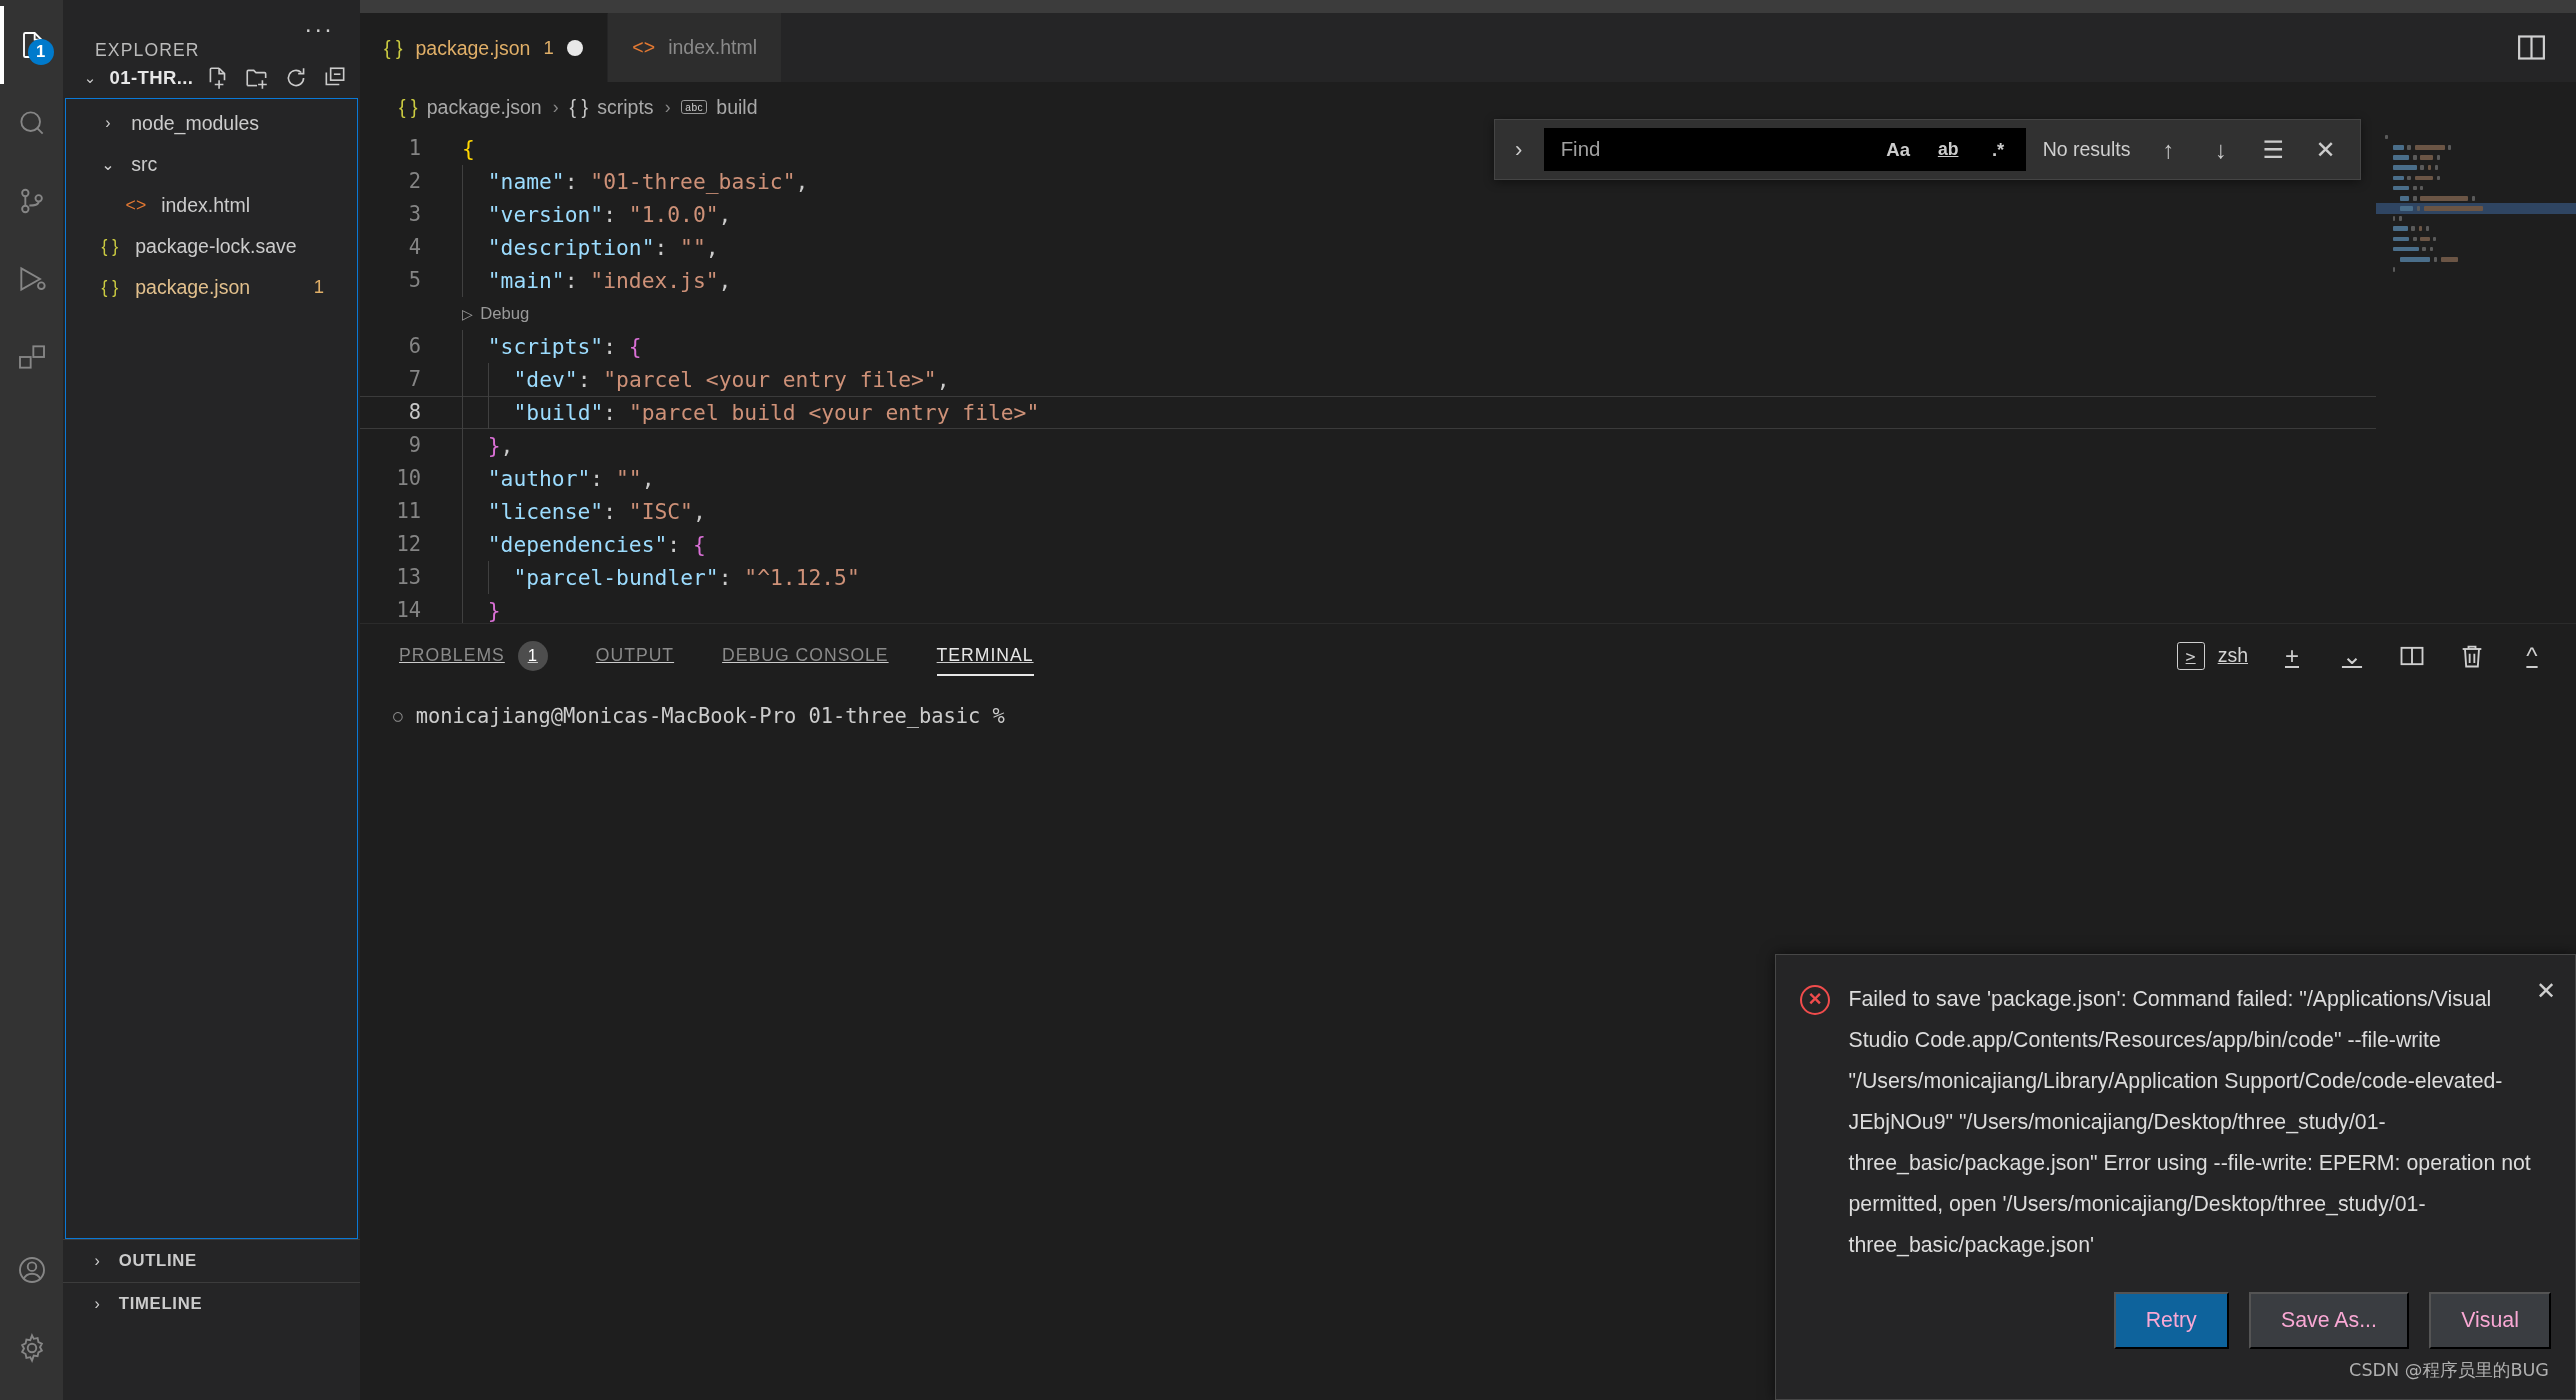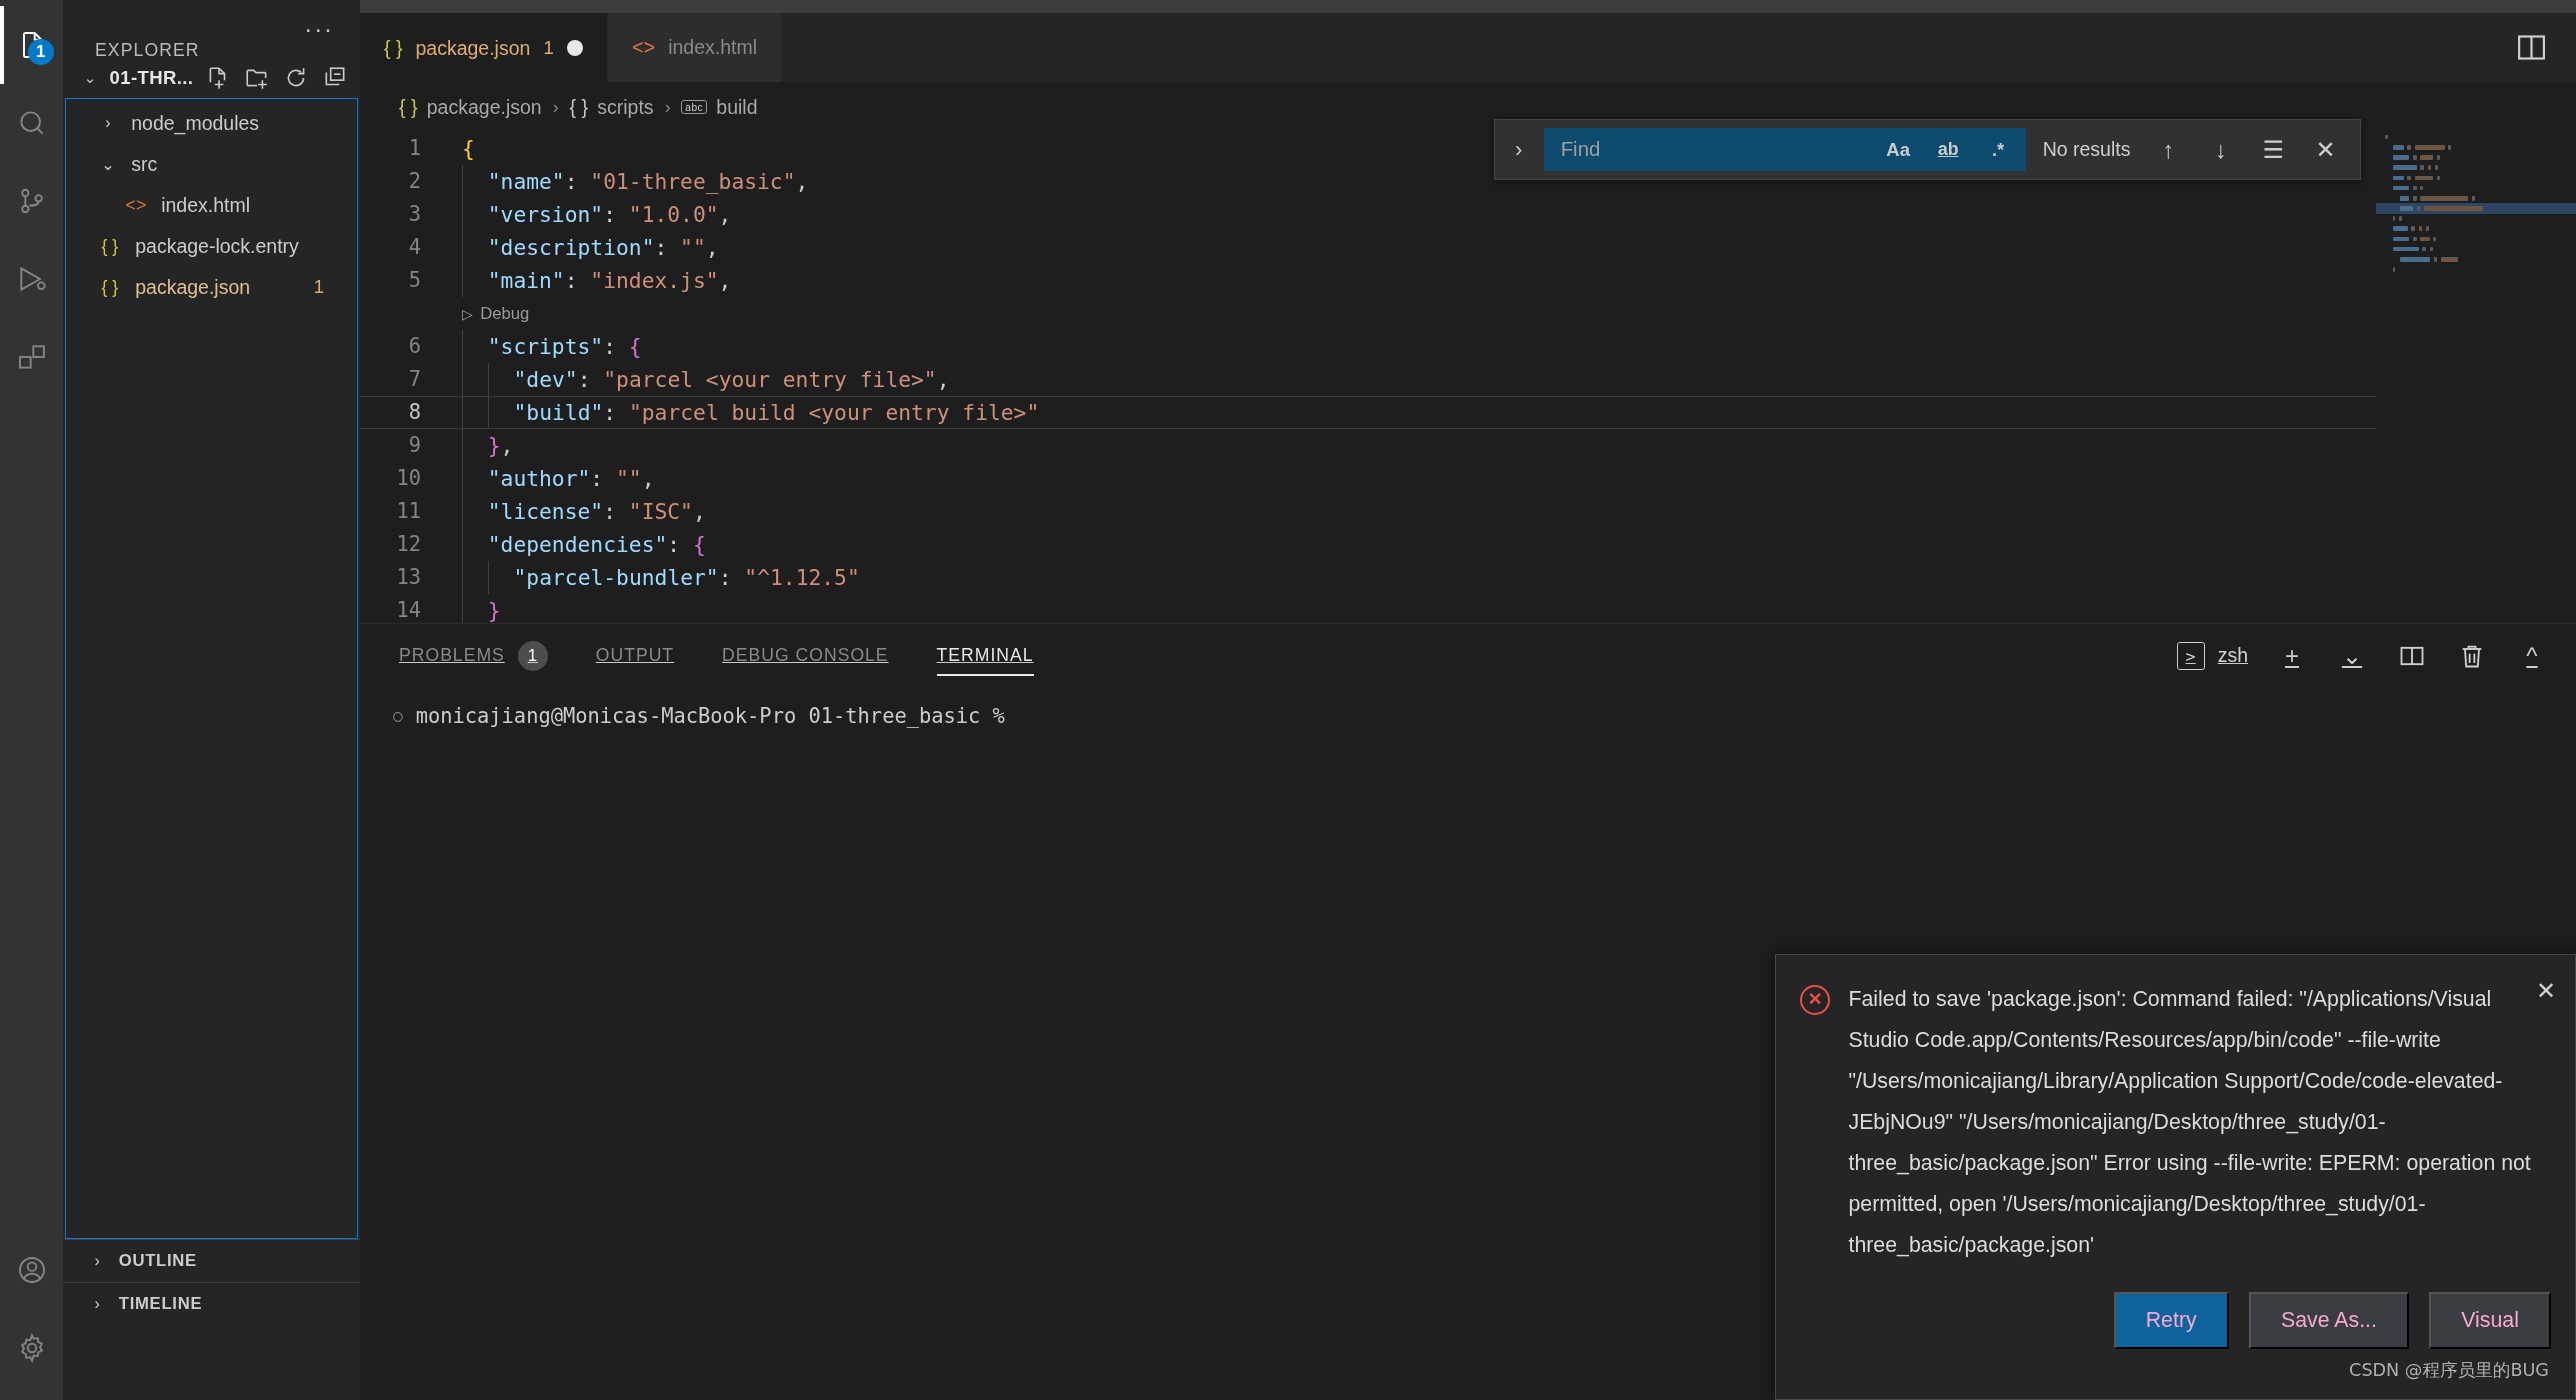--- a/index.html
+++ b/index.html
@@ -105,21 +105,21 @@
   .mm-line { height:10.2px; display:flex; align-items:center; padding-left:13px; }
   .mm-seg { height:4.6px; border-radius:0.9px; margin-right:3.7px; }
   .mm-cur { background:#2f4562; }
 
   
   .findwidget { position:absolute; top:119px; right:215px; height:61px;
     background:#313131; border:0.9px solid #454545; display:flex; align-items:center;
     padding:0 13px 0 7.4px; gap:9.3px; box-shadow:0 1.9px 9.3px rgba(0,0,0,.45); z-index:30; }
   .find-toggle { width:32px; height:37px; display:flex; align-items:center;
     justify-content:center; color:#cccccc; font-size:22px; }
-  .find-input { width:482px; height:43px; background:#0c4a6e; display:flex;
+  .find-input { width:482px; height:43px; background:#000000; display:flex;
     align-items:center; padding:0 9.3px 0 16.7px; gap:13px; }
   .find-input .ph { flex:1; font-size:20.4px; color:#a0a0a0; }
   .fopt { width:37px; height:35px; display:flex; align-items:center;
     justify-content:center; color:#cccccc; font-size:18.5px;font-weight:bold; }
   .fopt.ab { text-decoration:underline; font-size:17.6px; }
   .fcount { font-size:19.5px; color:#cfcfcf; white-space:nowrap; padding:0 7.4px; }
   .fbtn { width:43px; height:41px; display:flex; align-items:center;
     justify-content:center; color:#cccccc; font-size:24px; }
 
   
@@ -267,21 +267,21 @@
       <div class="frow">
         <span class="tw">⌄</span>
         <span class="nm">src</span>
       </div>
       <div class="frow ind1">
         <span class="ic orange">&lt;&gt;</span>
         <span class="nm">index.html</span>
       </div>
       <div class="frow">
         <span class="ic yellow">{ }</span>
-        <span class="nm">package-lock.entry</span>
+        <span class="nm">package-lock.save</span>
       </div>
       <div class="frow">
         <span class="ic yellow">{ }</span>
         <span class="nm amber">package.json</span>
         <span class="cnt">1</span>
       </div>
     </div>
 
     <div class="sb-section">
       <span class="tw">›</span>

